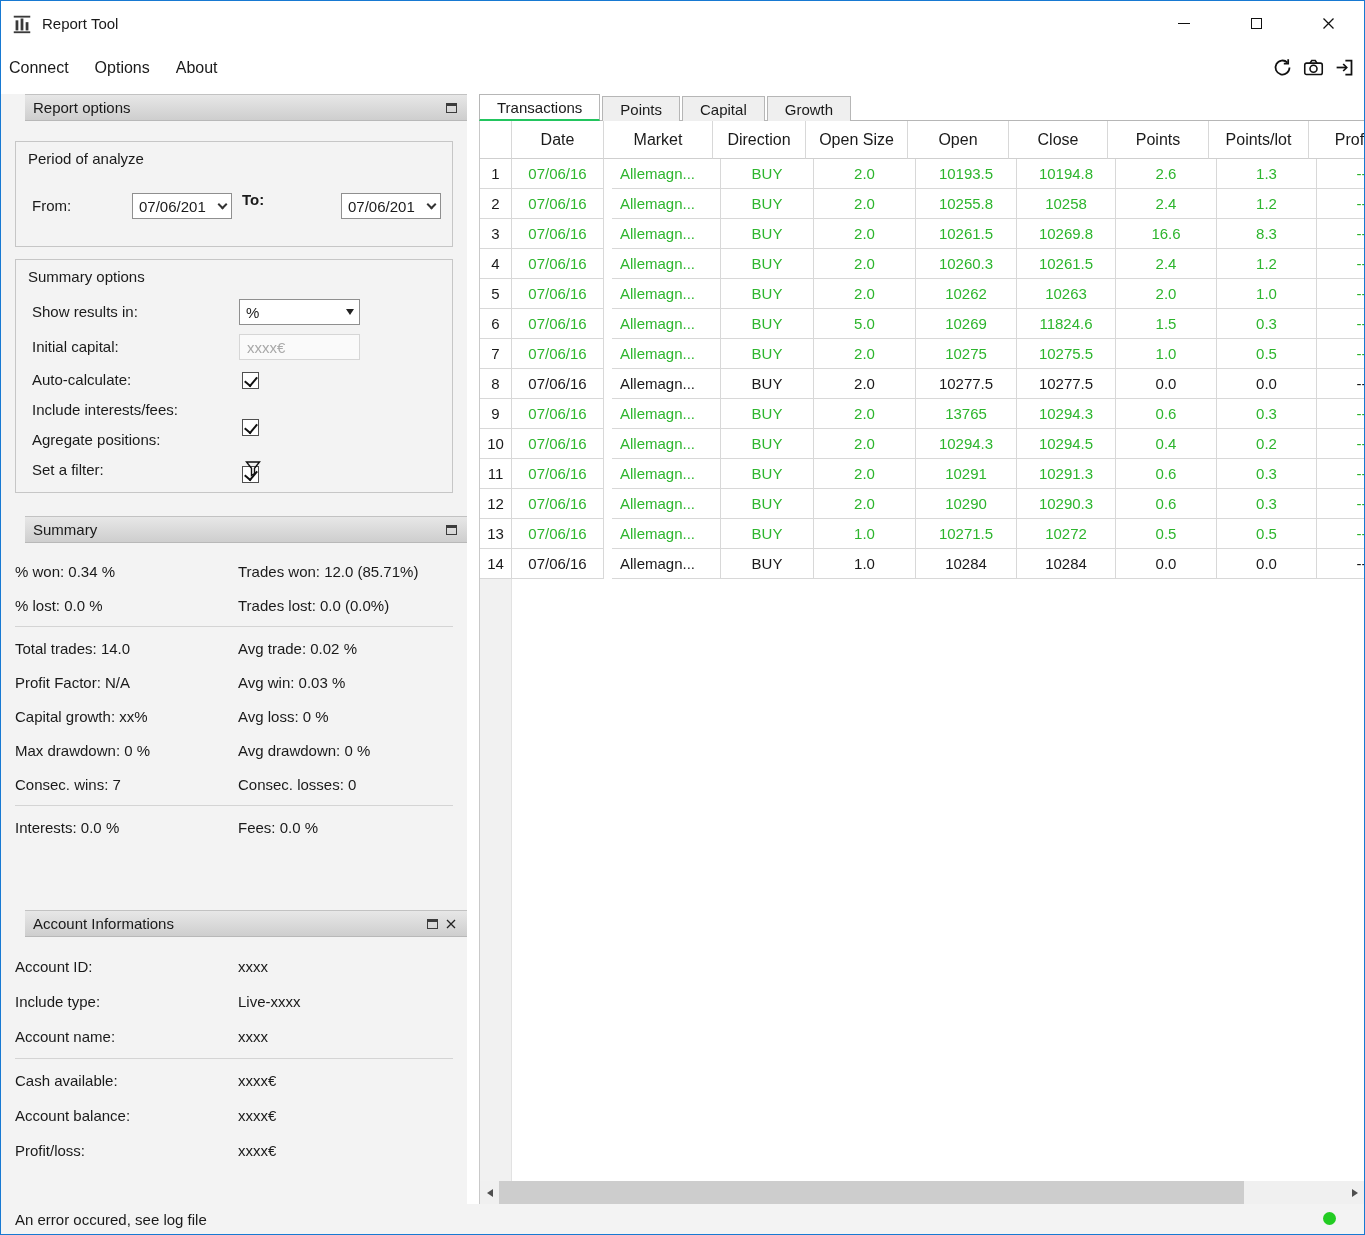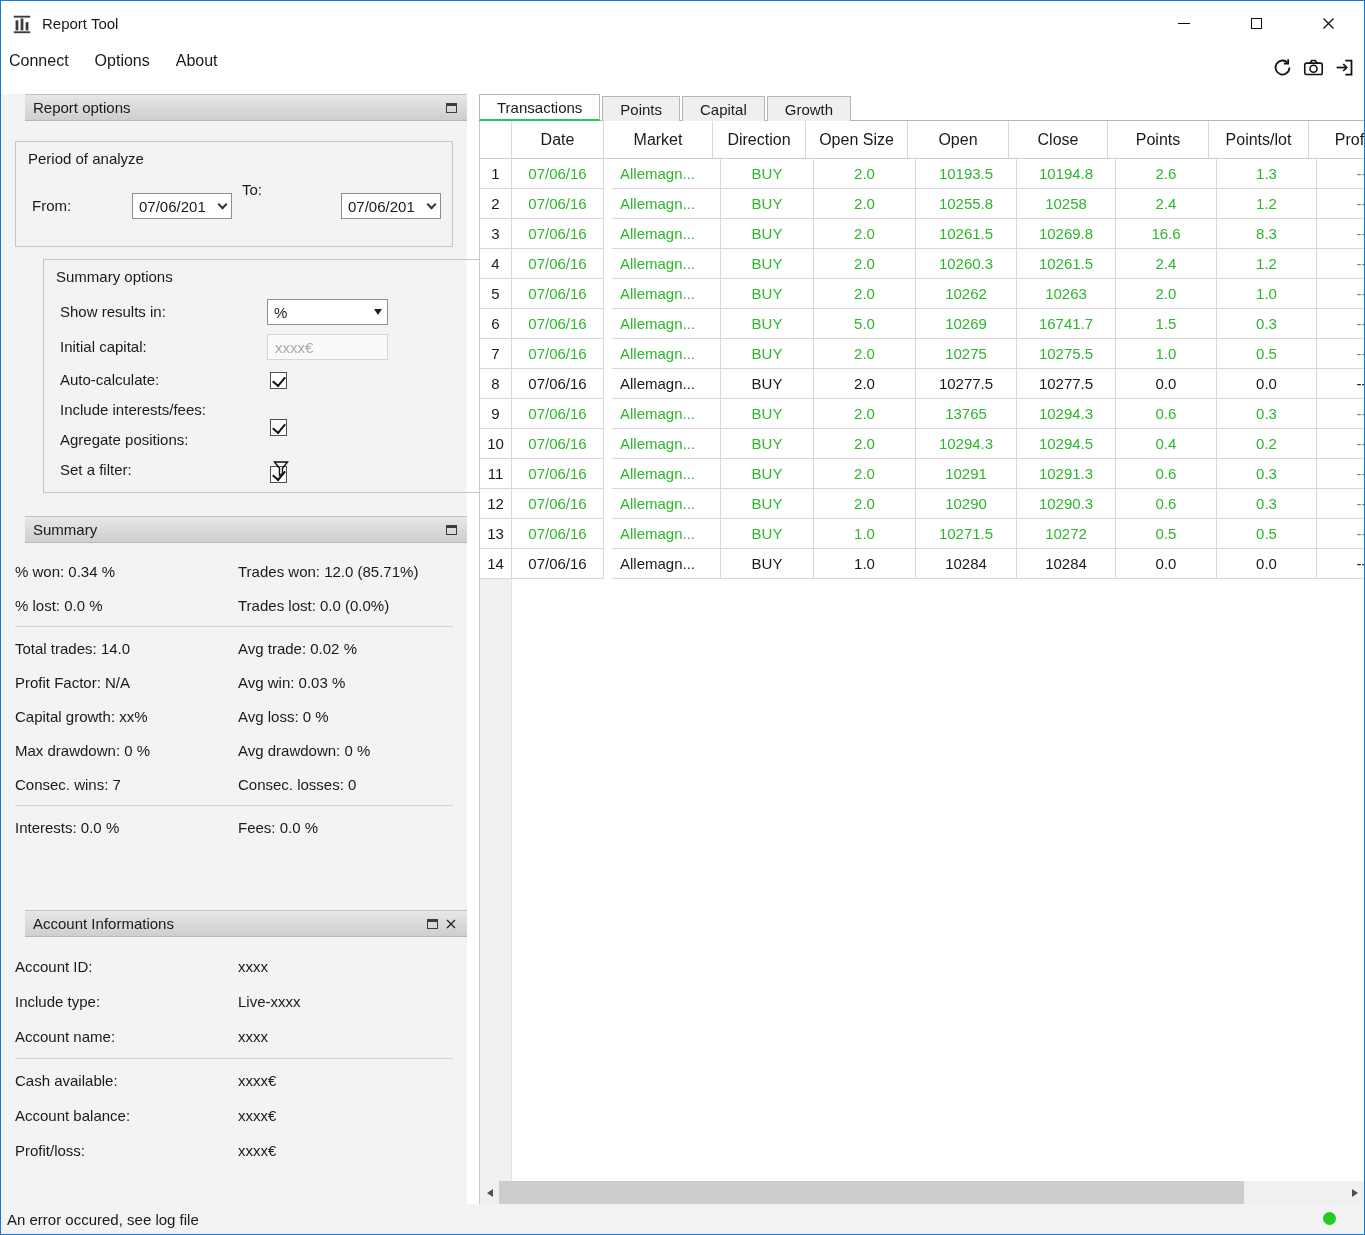--- a/index.html
+++ b/index.html
@@ -12,41 +12,41 @@
   
   .titlebar { position:absolute; top:0; left:0; right:0; height:45px; display:flex; align-items:center; background:#fff; }
   .app-icon { margin-left:10px; width:22px; height:22px; }
   .title-text { margin-left:9px; font-size:15px; }
   .win-controls { position:absolute; right:0; top:0; height:45px; display:flex; }
   .win-btn { width:72px; height:45px; display:flex; align-items:center; justify-content:center; }
   .glyph-min { width:12px; height:1px; background:#111; display:block; }
   .glyph-max { width:11px; height:11px; border:1px solid #111; display:block; }
 
   
-  .menubar { position:absolute; top:45px; left:0; right:0; height:43px; display:flex; font-size:16px; background:#fff; }
+  .menubar { position:absolute; top:45px; left:0; right:0; height:43px; display:flex; align-items:center; font-size:16px; background:#fff; }
   .menu-item { padding:6px 13px; }
   .menu-item.first { padding-left:8px; }
   .toolbar { position:absolute; right:6px; top:0; height:43px; display:flex; align-items:center; gap:4px; }
   .tool-btn { width:27px; height:27px; display:flex; align-items:center; justify-content:center; }
 
   
   .main { position:absolute; top:93px; left:0; right:0; bottom:30px; }
 
   
   .left-panel { position:absolute; left:0; top:0; width:466px; height:100%; background:var(--panelbg); }
   .panel-header { height:27px; background:linear-gradient(#e7e7e7,#cecece); border-top:1px solid #c2c2c2; border-bottom:1px solid #b8b8b8; display:flex; align-items:center; padding:0 8px 0 8px;margin-left:24px; }
   .panel-header .ph-title { flex:1; font-size:15px; }
   .ph-btn { display:flex; align-items:center; justify-content:center; width:16px; height:16px; margin-left:3px; }
   .float-glyph { width:11px; height:10px; border:1px solid #3c3c3c; border-top:3px solid #3c3c3c; background:transparent; display:block; }
 
   .report-body { position:relative; height:395px; }
   .groupbox { position:absolute; left:14px; width:438px; border:1px solid #c6c6c6; }
   .gb-title { position:absolute; top:8px; left:12px; font-size:15px; }
   .gb-period { top:20px; height:106px; }
-  .gb-options { top:138px; height:234px;margin-left:28px; }
+  .gb-options { top:138px; height:234px; }
   .abs { position:absolute; }
   .lbl { line-height:20px; }
 
   .combo { background:#fff; border:1px solid #8f8f8f; height:26px; display:flex; align-items:center; padding:0 5px 0 6px; overflow:hidden; white-space:nowrap; }
   .combo .chev { margin-left:auto; width:7px; height:7px; border-right:2px solid #333; border-bottom:2px solid #333; transform:rotate(45deg); margin-top:-4px; flex:none; }
   .combo .tri { margin-left:auto; width:0; height:0; border-left:4px solid transparent; border-right:4px solid transparent; border-top:6px solid #222; flex:none; }
   .input-disabled { background:#fafafa; border:1px solid #d6d6d6; color:#a9a9a9; height:26px; display:flex; align-items:center; padding:0 7px; }
 
   .checkbox { width:17px; height:17px; border:1px solid #4f4f4f; background:#fff; position:relative; display:block; }
   .checkbox::after { content:""; position:absolute; left:4px; top:1px; width:6px; height:10px; border-right:2px solid #101010; border-bottom:2px solid #101010; transform:rotate(40deg); }
@@ -84,21 +84,21 @@
   .below-strip { position:absolute; left:0; top:458px; bottom:0; width:32px; background:#f1f1f1; border-right:1px solid #e2e2e2; }
 
   .hscroll { position:absolute; left:0; right:0; bottom:0; height:23px; background:#f0f0f0; display:flex; align-items:center; border-left:1px solid #c9c9c9; }
   .hs-btn { width:19px; height:23px; display:flex; align-items:center; justify-content:center; flex:none; }
   .arr-left { width:0; height:0; border-top:4px solid transparent; border-bottom:4px solid transparent; border-right:6px solid #4f4f4f; }
   .arr-right { width:0; height:0; border-top:4px solid transparent; border-bottom:4px solid transparent; border-left:6px solid #4f4f4f; }
   .hs-thumb { height:23px; width:745px; background:#cdcdcd; flex:none; }
   .hs-spacer { flex:1; }
 
   
-  .statusbar { position:absolute; left:0; right:0; bottom:0; height:30px; background:#f3f3f3; display:flex; align-items:center; padding-left:6px; font-size:15px; }
+  .statusbar { position:absolute; left:0; right:0; bottom:0; height:30px; background:#f3f3f3; display:flex; align-items:center; padding-left:14px; font-size:15px; }
   .status-dot { position:absolute; right:28px; top:8px; width:13px; height:13px; border-radius:50%; }
 </style>
 </head>
 <body>
 
 <div class="window" style="border-color: rgb(23, 121, 210);">
 
   <div class="titlebar">
     <svg class="app-icon" viewBox="0 0 24 24">
       <g fill="#3a3a3a">
@@ -165,21 +165,21 @@
       </div>
       <div class="report-body">
 
         <div class="groupbox gb-period">
           <span class="gb-title">Period of analyze</span>
           <span class="abs lbl" style="left:16px; top:54px;">From:</span>
           <div class="abs combo" style="left:116px; top:51px; width:100px;">
             <span>07/06/201</span>
             <span class="chev"></span>
           </div>
-          <span class="abs lbl" style="left:226px; top:38px;">To:</span>
+          <span class="abs lbl" style="left:226px; top:48px;font-weight:bold;">To:</span>
           <div class="abs combo" style="left:325px; top:51px; width:100px;">
             <span>07/06/201</span>
             <span class="chev"></span>
           </div>
         </div>
 
         <div class="groupbox gb-options">
           <span class="gb-title">Summary options</span>
 
           <span class="abs lbl" style="left:16px; top:42px;">Show results in:</span>
@@ -376,21 +376,21 @@
               <div class="cell c8">1.0</div>
               <div class="cell c9">--</div>
             </div>
             <div class="trow">
               <div class="cell c0">6</div>
               <div class="cell c1">07/06/16</div>
               <div class="cell c2 left">Allemagn...</div>
               <div class="cell c3">BUY</div>
               <div class="cell c4">5.0</div>
               <div class="cell c5">10269</div>
-              <div class="cell c6">16741.7</div>
+              <div class="cell c6">11824.6</div>
               <div class="cell c7">1.5</div>
               <div class="cell c8">0.3</div>
               <div class="cell c9">--</div>
             </div>
             <div class="trow">
               <div class="cell c0">7</div>
               <div class="cell c1">07/06/16</div>
               <div class="cell c2 left">Allemagn...</div>
               <div class="cell c3">BUY</div>
               <div class="cell c4">2.0</div>

